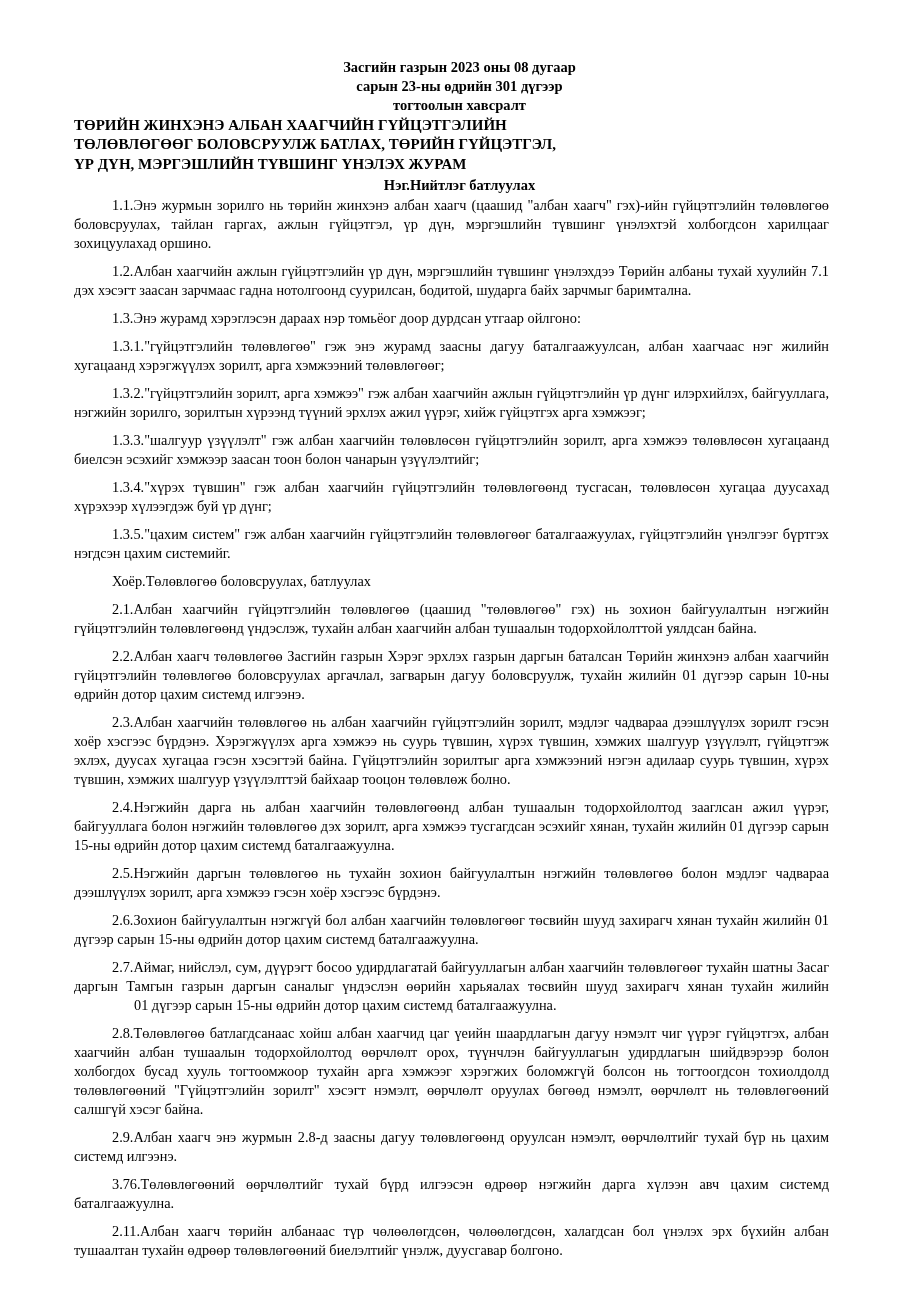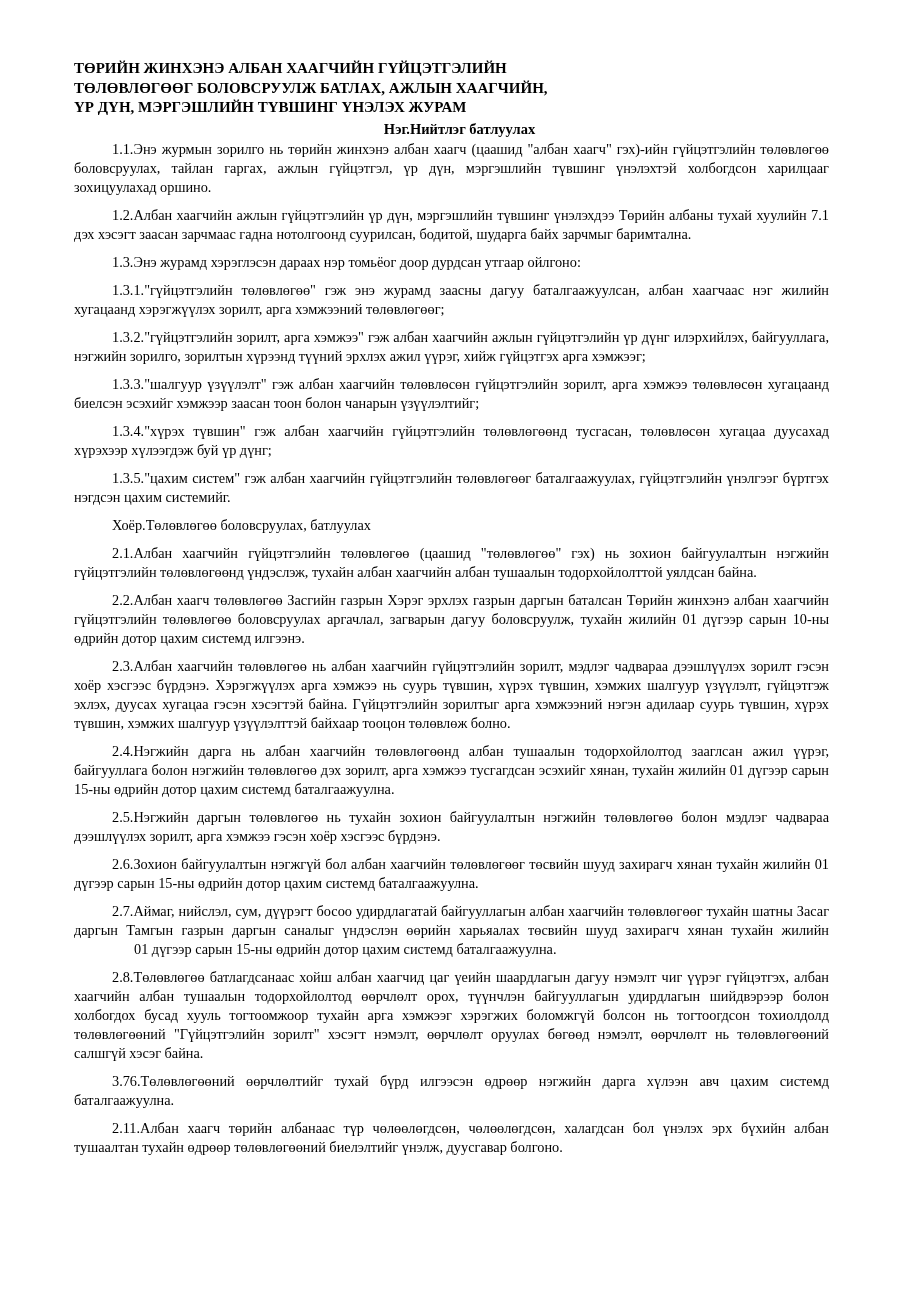--- a/index.html
+++ b/index.html
@@ -62,24 +62,29 @@
   .wide-space {
     display: inline-block;
     width: 60px;
   }
 </style>
 </head>
 <body>
 
 <div class="page">
 
+  <div class="header-block">
+    <span class="line">Засгийн газрын 2023 оны 08 дугаар</span>
+    <span class="line">сарын 23-ны өдрийн 301 дүгээр</span>
+    <span class="line">тогтоолын хавсралт</span>
+  </div>
 
   <div class="title-block">
     <span class="line">ТӨРИЙН ЖИНХЭНЭ АЛБАН ХААГЧИЙН ГҮЙЦЭТГЭЛИЙН</span>
-    <span class="line">ТӨЛӨВЛӨГӨӨГ БОЛОВСРУУЛЖ БАТЛАХ, АЖЛЫН ХААГЧИЙН,</span>
+    <span class="line">ТӨЛӨВЛӨГӨӨГ БОЛОВСРУУЛЖ БАТЛАХ, ТӨРИЙН ГҮЙЦЭТГЭЛ,</span>
     <span class="line">ҮР ДҮН, МЭРГЭШЛИЙН ТҮВШИНГ ҮНЭЛЭХ ЖУРАМ</span>
   </div>
 
   <div class="section-head">Нэг.Нийтлэг батлуулах</div>
 
   <p class="para">1.1.Энэ журмын зорилго нь төрийн жинхэнэ албан хаагч (цаашид "албан хаагч" гэх)-ийн гүйцэтгэлийн төлөвлөгөө боловсруулах, тайлан гаргах, ажлын гүйцэтгэл, үр дүн, мэргэшлийн түвшинг үнэлэхтэй холбогдсон харилцааг зохицуулахад оршино.</p>
   <p class="para">1.2.Албан хаагчийн ажлын гүйцэтгэлийн үр дүн, мэргэшлийн түвшинг үнэлэхдээ Төрийн албаны тухай хуулийн 7.1 дэх хэсэгт заасан зарчмаас гадна нотолгоонд суурилсан, бодитой, шударга байх зарчмыг баримтална.</p>
   <p class="para">1.3.Энэ журамд хэрэглэсэн дараах нэр томьёог доор дурдсан утгаар ойлгоно:</p>
   <p class="para">1.3.1."гүйцэтгэлийн төлөвлөгөө" гэж энэ журамд заасны дагуу баталгаажуулсан, албан хаагчаас нэг жилийн хугацаанд хэрэгжүүлэх зорилт, арга хэмжээний төлөвлөгөөг;</p>
   <p class="para">1.3.2."гүйцэтгэлийн зорилт, арга хэмжээ" гэж албан хаагчийн ажлын гүйцэтгэлийн үр дүнг илэрхийлэх, байгууллага, нэгжийн зорилго, зорилтын хүрээнд түүний эрхлэх ажил үүрэг, хийж гүйцэтгэх арга хэмжээг;</p>
@@ -90,16 +95,17 @@
   <p class="subhead">Хоёр.Төлөвлөгөө боловсруулах, батлуулах</p>
 
   <p class="para">2.1.Албан хаагчийн гүйцэтгэлийн төлөвлөгөө (цаашид "төлөвлөгөө" гэх) нь зохион байгуулалтын нэгжийн гүйцэтгэлийн төлөвлөгөөнд үндэслэж, тухайн албан хаагчийн албан тушаалын тодорхойлолттой уялдсан байна.</p>
   <p class="para">2.2.Албан хаагч төлөвлөгөө Засгийн газрын Хэрэг эрхлэх газрын даргын баталсан Төрийн жинхэнэ албан хаагчийн гүйцэтгэлийн төлөвлөгөө боловсруулах аргачлал, загварын дагуу боловсруулж, тухайн жилийн 01 дүгээр сарын 10-ны өдрийн дотор цахим системд илгээнэ.</p>
   <p class="para">2.3.Албан хаагчийн төлөвлөгөө нь албан хаагчийн гүйцэтгэлийн зорилт, мэдлэг чадвараа дээшлүүлэх зорилт гэсэн хоёр хэсгээс бүрдэнэ. Хэрэгжүүлэх арга хэмжээ нь суурь түвшин, хүрэх түвшин, хэмжих шалгуур үзүүлэлт, гүйцэтгэж эхлэх, дуусах хугацаа гэсэн хэсэгтэй байна. Гүйцэтгэлийн зорилтыг арга хэмжээний нэгэн адилаар суурь түвшин, хүрэх түвшин, хэмжих шалгуур үзүүлэлттэй байхаар тооцон төлөвлөж болно.</p>
   <p class="para">2.4.Нэгжийн дарга нь албан хаагчийн төлөвлөгөөнд албан тушаалын тодорхойлолтод зааглсан ажил үүрэг, байгууллага болон нэгжийн төлөвлөгөө дэх зорилт, арга хэмжээ тусгагдсан эсэхийг хянан, тухайн жилийн 01 дүгээр сарын 15-ны өдрийн дотор цахим системд баталгаажуулна.</p>
   <p class="para">2.5.Нэгжийн даргын төлөвлөгөө нь тухайн зохион байгуулалтын нэгжийн төлөвлөгөө болон мэдлэг чадвараа дээшлүүлэх зорилт, арга хэмжээ гэсэн хоёр хэсгээс бүрдэнэ.</p>
   <p class="para">2.6.Зохион байгуулалтын нэгжгүй бол албан хаагчийн төлөвлөгөөг төсвийн шууд захирагч хянан тухайн жилийн 01 дүгээр сарын 15-ны өдрийн дотор цахим системд баталгаажуулна.</p>
   <p class="para">2.7.Аймаг, нийслэл, сум, дүүрэгт босоо удирдлагатай байгууллагын албан хаагчийн төлөвлөгөөг тухайн шатны Засаг даргын Тамгын газрын даргын саналыг үндэслэн өөрийн харьяалах төсвийн шууд захирагч хянан тухайн жилийн <span class="wide-space"></span>01 дүгээр сарын 15-ны өдрийн дотор цахим системд баталгаажуулна.</p>
   <p class="para">2.8.Төлөвлөгөө батлагдсанаас хойш албан хаагчид цаг үеийн шаардлагын дагуу нэмэлт чиг үүрэг гүйцэтгэх, албан хаагчийн албан тушаалын тодорхойлолтод өөрчлөлт орох, түүнчлэн байгууллагын удирдлагын шийдвэрээр болон холбогдох бусад хууль тогтоомжоор тухайн арга хэмжээг хэрэгжих боломжгүй болсон нь тогтоогдсон тохиолдолд төлөвлөгөөний "Гүйцэтгэлийн зорилт" хэсэгт нэмэлт, өөрчлөлт оруулах бөгөөд нэмэлт, өөрчлөлт нь төлөвлөгөөний салшгүй хэсэг байна.</p>
+  <p class="para">2.9.Албан хаагч энэ журмын 2.8-д заасны дагуу төлөвлөгөөнд оруулсан нэмэлт, өөрчлөлтийг тухай бүр нь цахим системд илгээнэ.</p>
   <p class="para">3.76.Төлөвлөгөөний өөрчлөлтийг тухай бүрд илгээсэн өдрөөр нэгжийн дарга хүлээн авч цахим системд баталгаажуулна.</p>
   <p class="para">2.11.Албан хаагч төрийн албанаас түр чөлөөлөгдсөн, чөлөөлөгдсөн, халагдсан бол үнэлэх эрх бүхийн албан тушаалтан тухайн өдрөөр төлөвлөгөөний биелэлтийг үнэлж, дуусгавар болгоно.</p>
 
 </div>
 
 </body></html>

